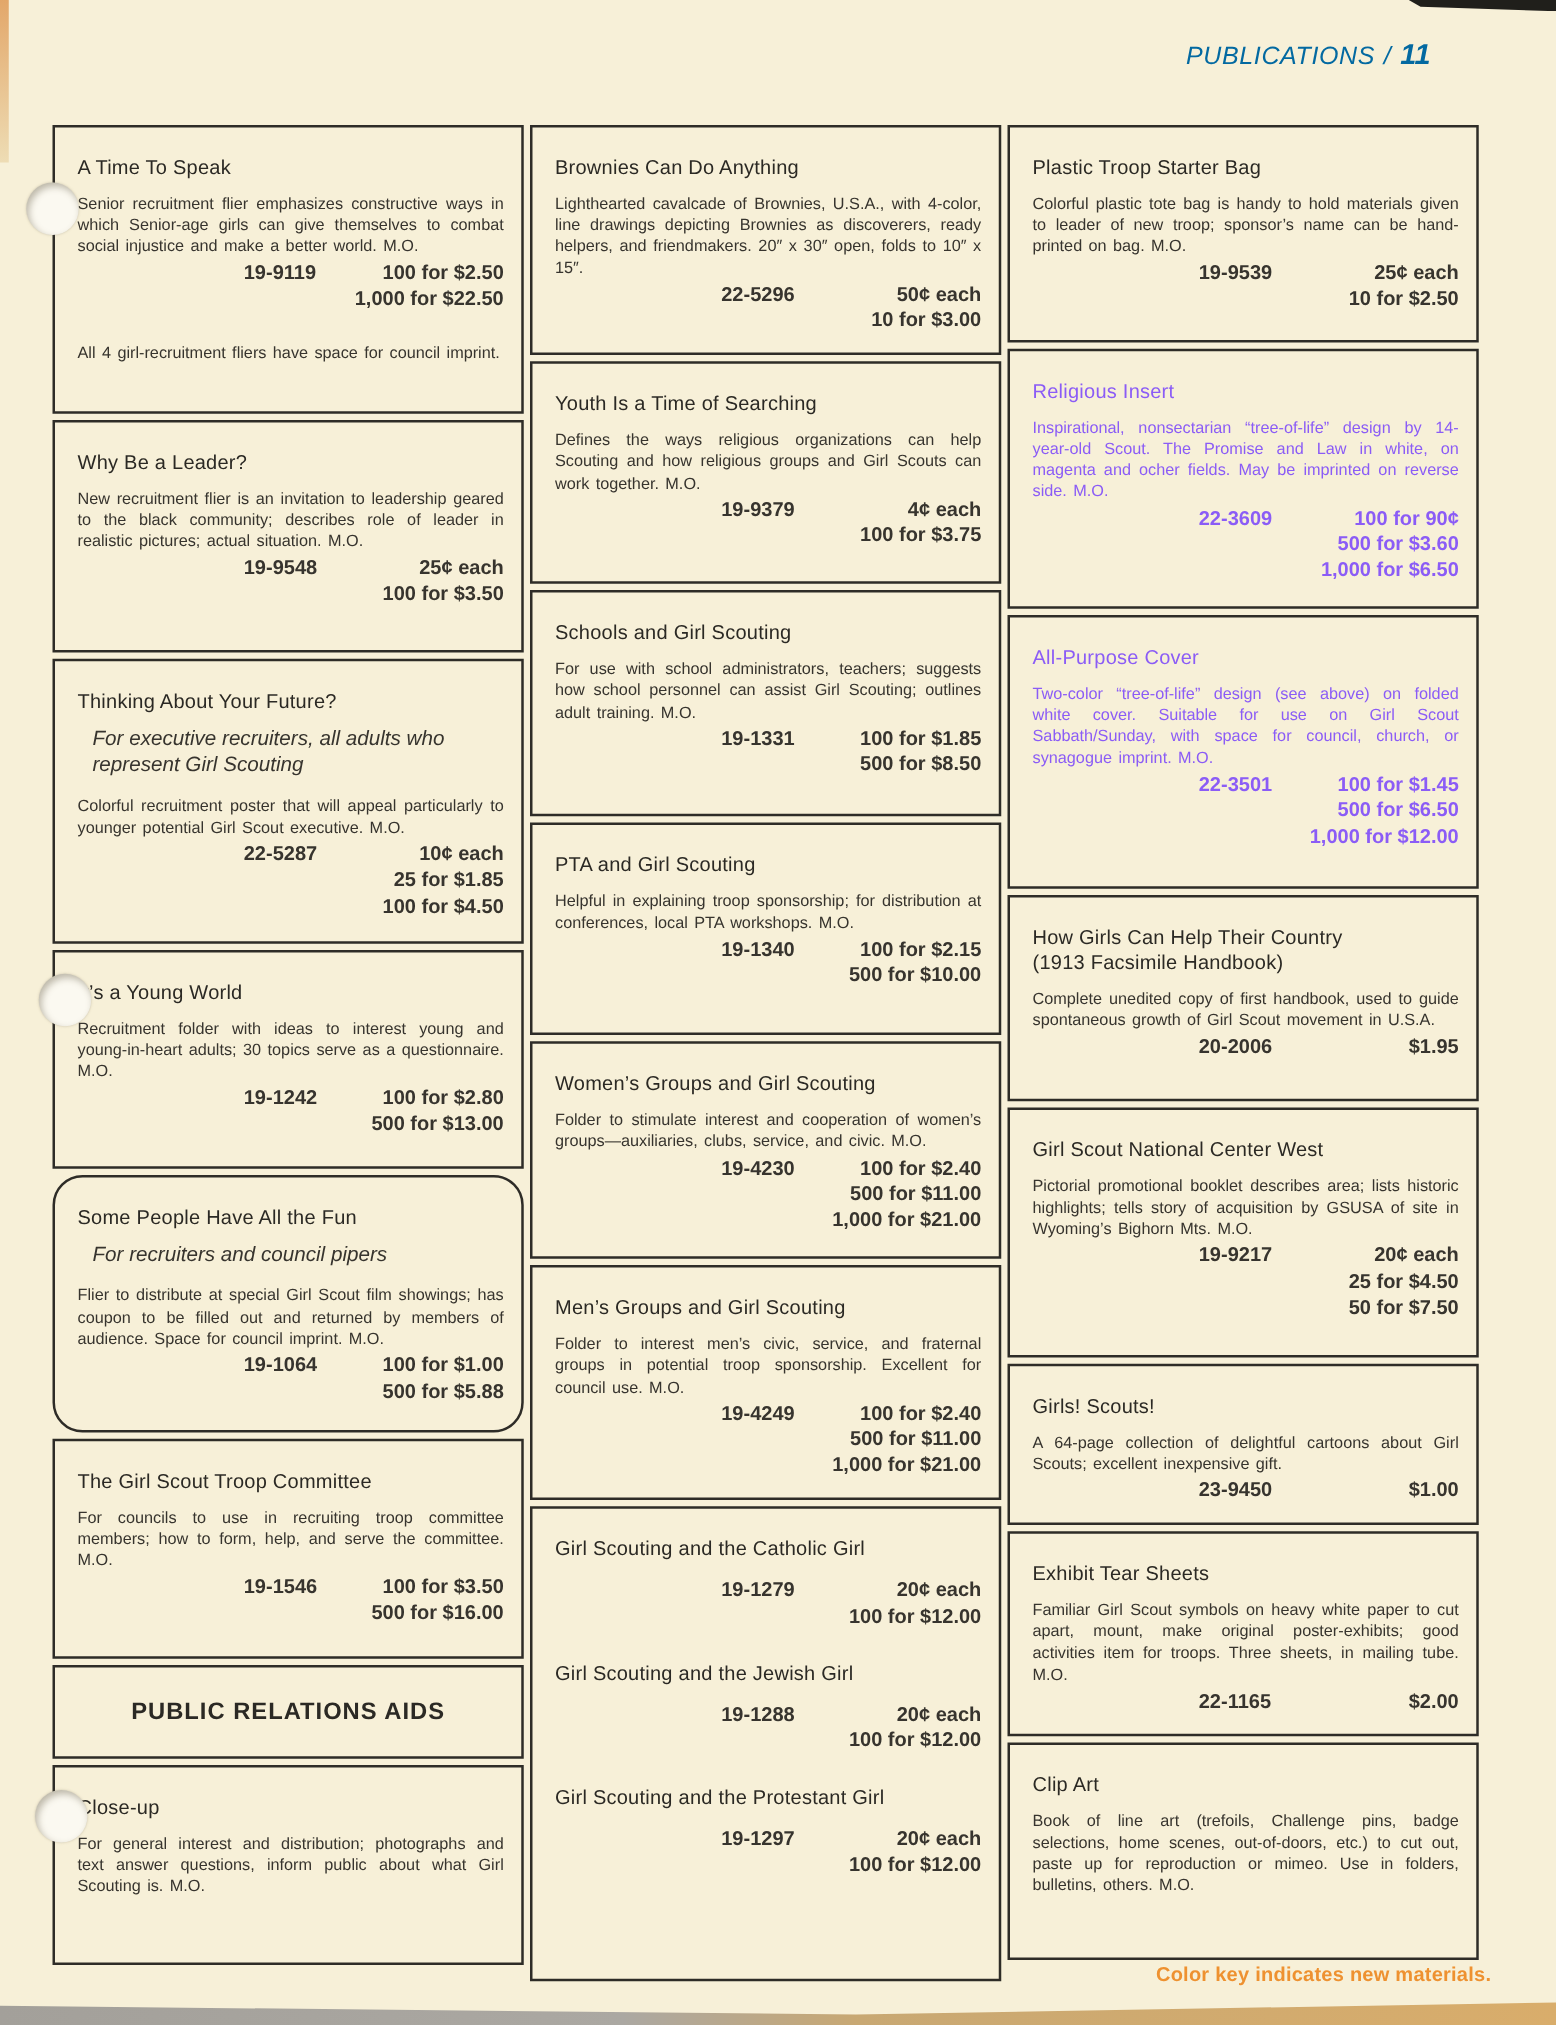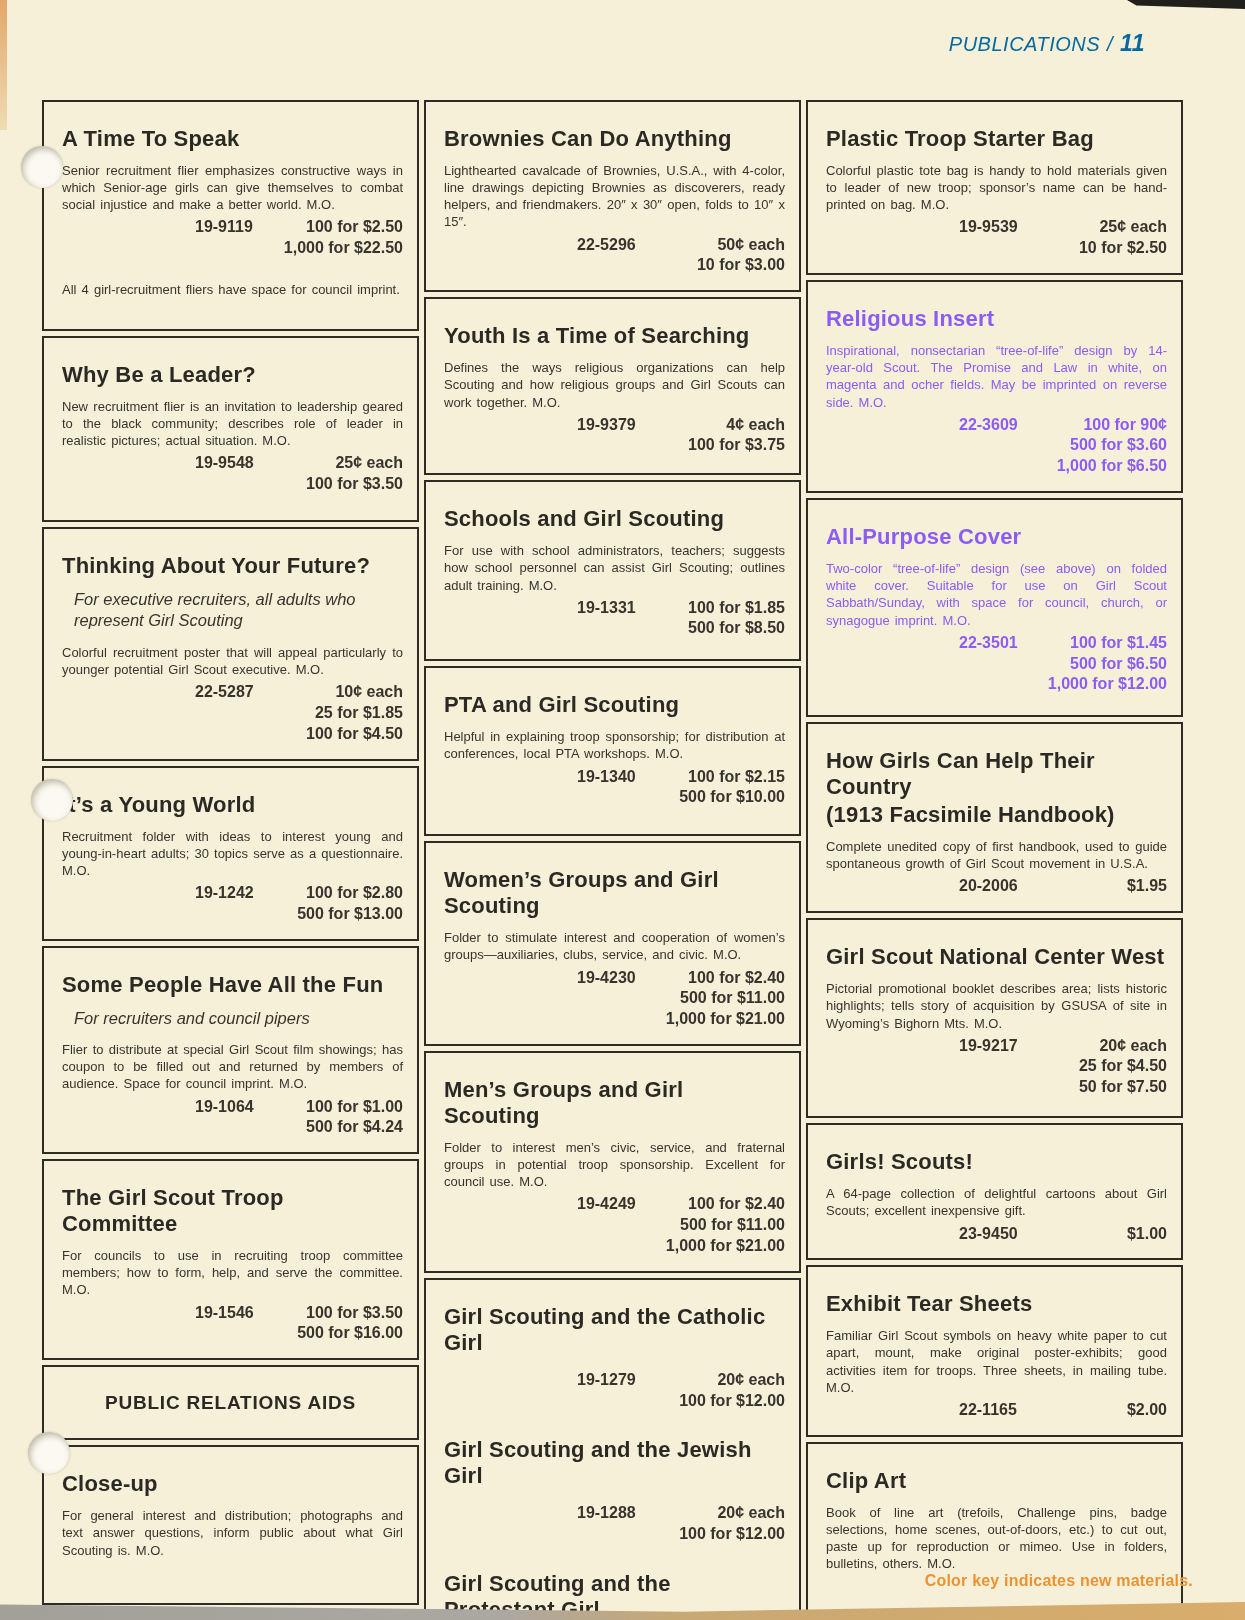--- a/index.html
+++ b/index.html
@@ -12,21 +12,21 @@
   
   .page-header{position:absolute;top:30px;right:100px;font-style:italic;font-size:20px;color:#0369a1;letter-spacing:.5px}
   .page-header .sep{margin:0 7px}
   .page-header .pagenum{font-weight:bold;font-size:23px}
   
   .columns{position:absolute;left:42px;top:100px;width:1141px;display:flex;gap:5px;align-items:flex-start}
   .column{flex:1 1 0;min-width:0;display:flex;flex-direction:column}
   .box{border:2px solid #2e2c27;margin-bottom:5px;padding:24px 14px 14px 18px;box-sizing:border-box;background:transparent}
   .box.divider{display:flex;align-items:center;justify-content:center;padding:10px}
   .divider-title{font-size:19px;font-weight:bold;letter-spacing:.8px;margin:0;color:#2b2924}
-  .title{font-size:22px;font-weight:bold;margin:0 0 10px;color:#2b2924;letter-spacing:.2px}
+  .title{font-size:16px;font-weight:normal;margin:0 0 10px;color:#2b2924;letter-spacing:.2px}
   .title.line2{margin-top:-8px}
   .subtitle{font-style:italic;font-size:16.5px;line-height:1.3;margin:0 12px 12px;text-align:left}
   .body{font-size:13px;line-height:1.32;margin:0;text-align:justify;word-spacing:1.5px}
   .price-row{display:flex;margin-top:4px;font-weight:bold;font-size:16px;line-height:1.3}
   .code{margin-left:39%;white-space:nowrap}
   .prices{flex:1;text-align:right}
   .note{margin-top:22px}
   .entry + .entry{margin-top:26px}
   .accent .title,.accent .body,.accent .price-row{color:#8b5cf6}
   
@@ -103,30 +103,30 @@
           <p class="body">Recruitment folder with ideas to interest young and young-in-heart adults; 30 topics serve as a questionnaire. M.O.</p>
           <div class="price-row">
             <span class="code">19-1242</span>
             <div class="prices">
               <div class="price">100 for $2.80</div>
               <div class="price">500 for $13.00</div>
             </div>
           </div>
         </div>
       </section>
-      <section class="box" style="min-height: 206px;">
+      <section class="box" style="min-height: 206px; border-radius: 24px;">
         <div class="entry">
           <h3 class="title">Some People Have All the Fun</h3>
           <p class="subtitle">For recruiters and council pipers</p>
           <p class="body">Flier to distribute at special Girl Scout film showings; has coupon to be filled out and returned by members of audience. Space for council imprint. M.O.</p>
           <div class="price-row">
             <span class="code">19-1064</span>
             <div class="prices">
               <div class="price">100 for $1.00</div>
-              <div class="price">500 for $4.24</div>
+              <div class="price">500 for $5.88</div>
             </div>
           </div>
         </div>
       </section>
       <section class="box" style="min-height: 176px;">
         <div class="entry">
           <h3 class="title">The Girl Scout Troop Committee</h3>
           <p class="body">For councils to use in recruiting troop committee members; how to form, help, and serve the committee. M.O.</p>
           <div class="price-row">
             <span class="code">19-1546</span>

